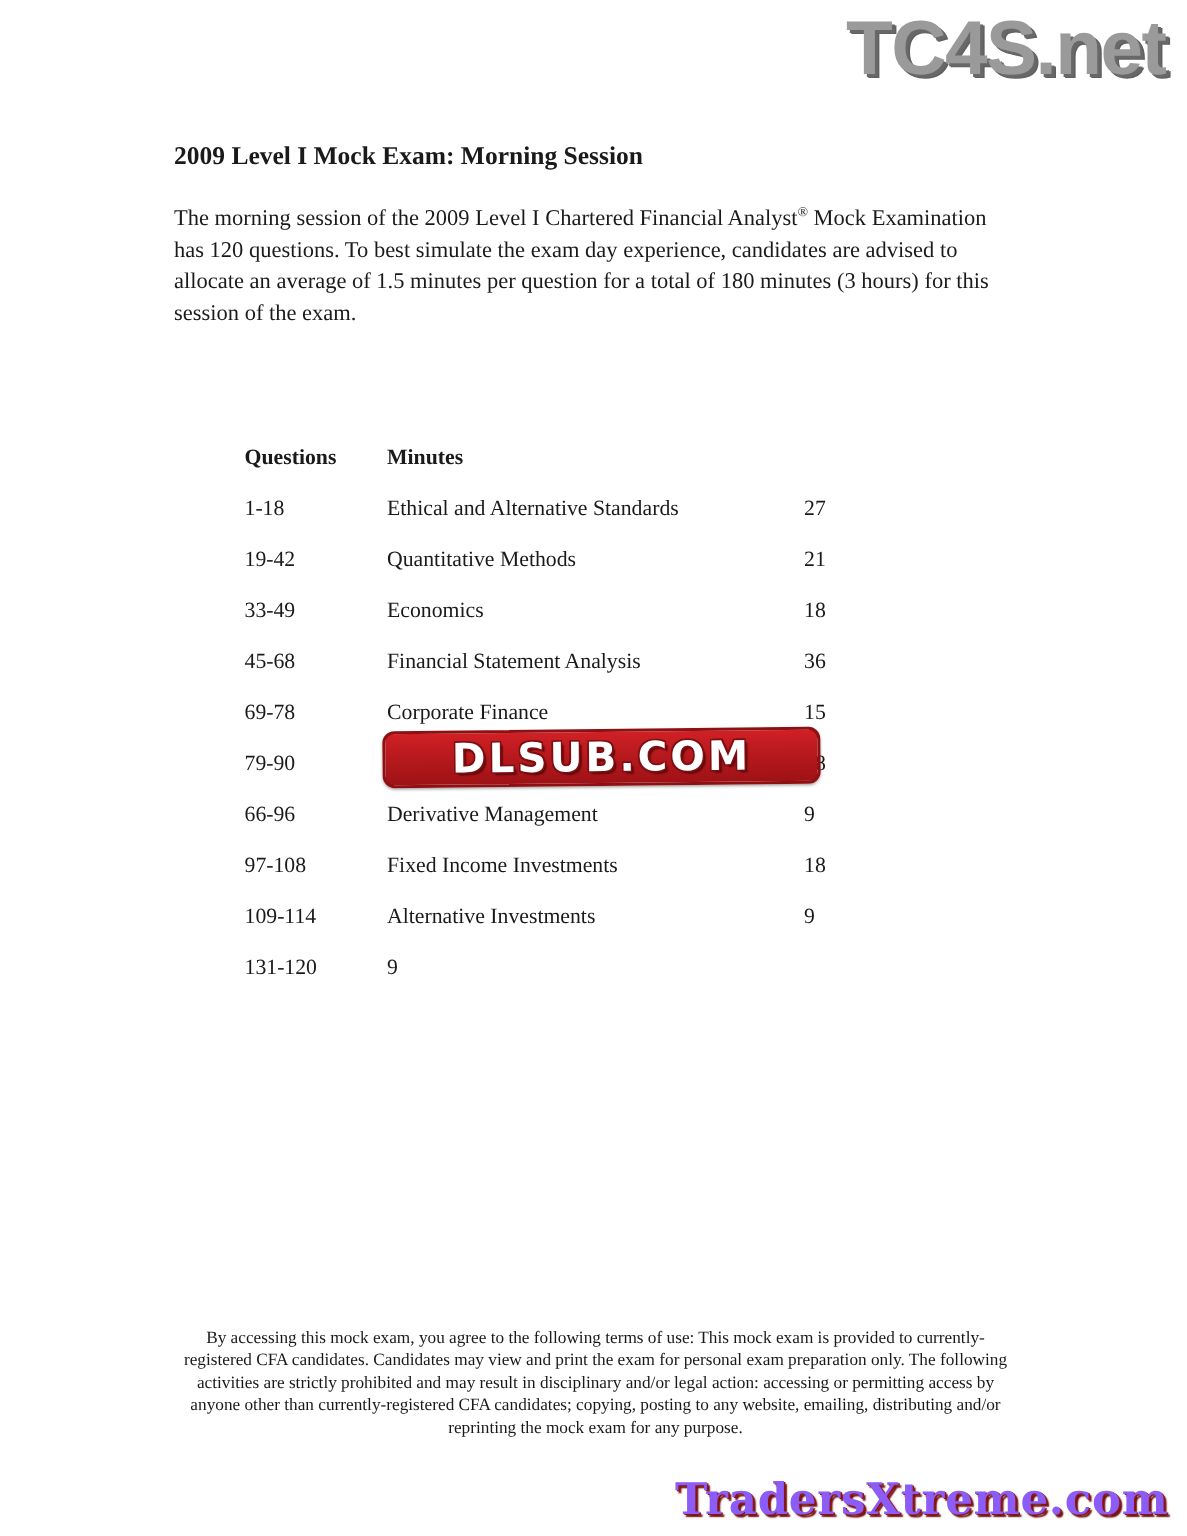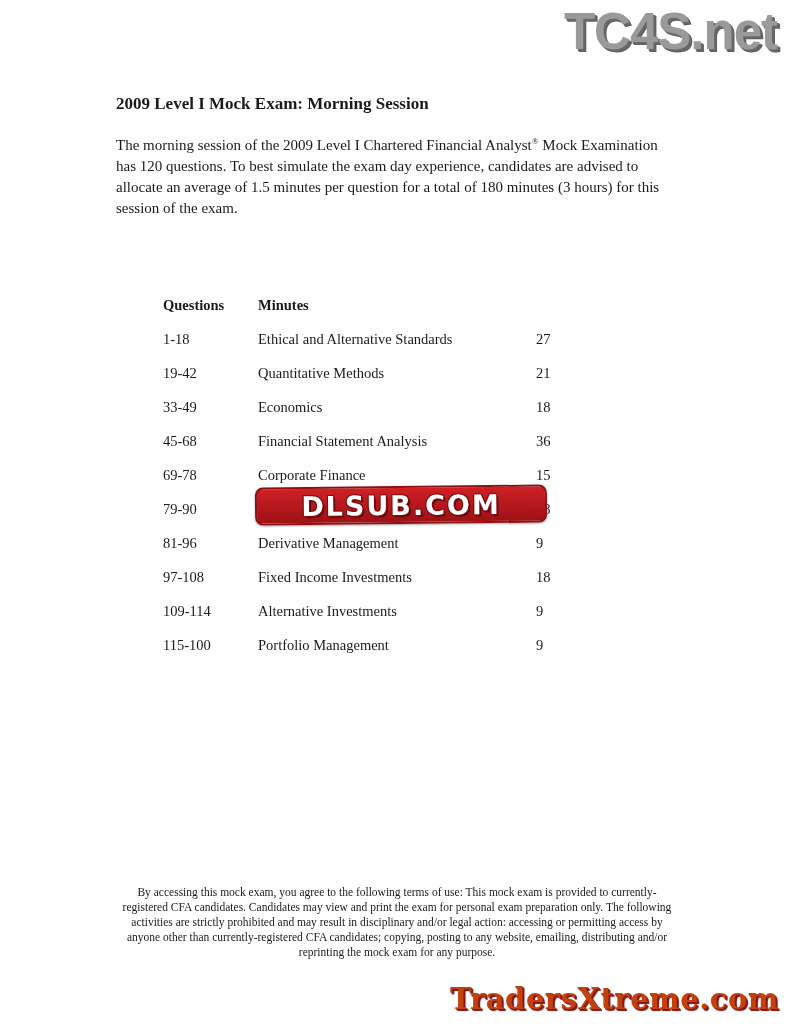--- a/index.html
+++ b/index.html
@@ -107,21 +107,21 @@
 
   
   .logo-bottom {
     position: absolute;
     right: 12px;
     top: 982px;
     font-family: "DejaVu Serif", serif;
     font-weight: bold;
     font-size: 29px;
     letter-spacing: 0.5px;
-    color: #c2410c;
+    color: #8b5cf6;
     text-shadow: 1px 1px 0 #8e1414, 2px 2px 1px #701010;
   }
 </style>
 </head>
 <body>
 
 <div class="page">
 
   <div class="logo-top">TC4S.net</div>
 
@@ -160,37 +160,36 @@
       <span>69-78</span>
       <span>Corporate Finance</span>
       <span>15</span>
     </div>
     <div class="t-row">
       <span>79-90</span>
       <span></span>
       <span>18</span>
     </div>
     <div class="t-row">
-      <span>81-96</span>
+      <span>66-96</span>
       <span>Derivative Management</span>
       <span>9</span>
     </div>
     <div class="t-row">
       <span>97-108</span>
       <span>Fixed Income Investments</span>
       <span>18</span>
     </div>
     <div class="t-row">
       <span>109-114</span>
       <span>Alternative Investments</span>
       <span>9</span>
     </div>
     <div class="t-row">
-      <span>115-100</span>
-      <span>Portfolio Management</span>
+      <span>131-120</span>
       <span>9</span>
     </div>
 
 
   </div>
 
   <div class="stamp">DLSUB.COM</div>
 
   <p class="terms">By accessing this mock exam, you agree to the following terms of use: This mock exam is provided to currently-registered CFA candidates. Candidates may view and print the exam for personal exam preparation only. The following activities are strictly prohibited and may result in disciplinary and/or legal action: accessing or permitting access by anyone other than currently-registered CFA candidates; copying, posting to any website, emailing, distributing and/or reprinting the mock exam for any purpose.</p>
 

